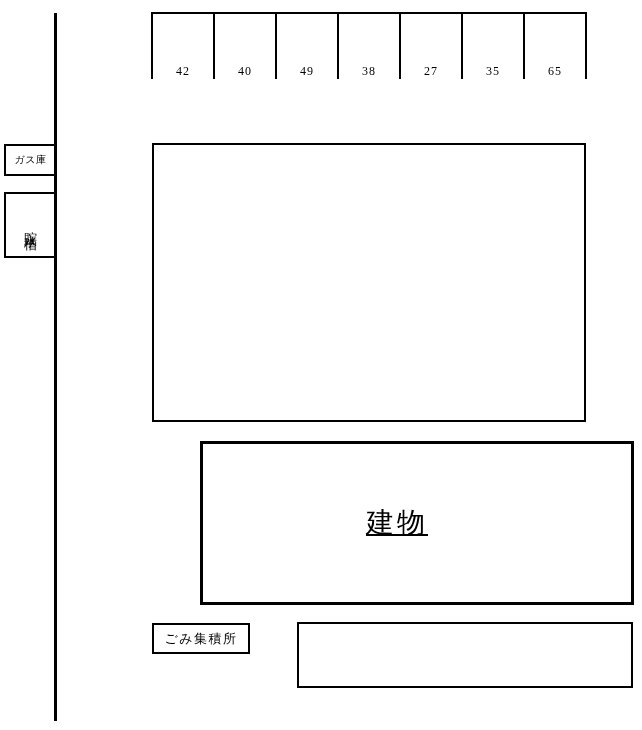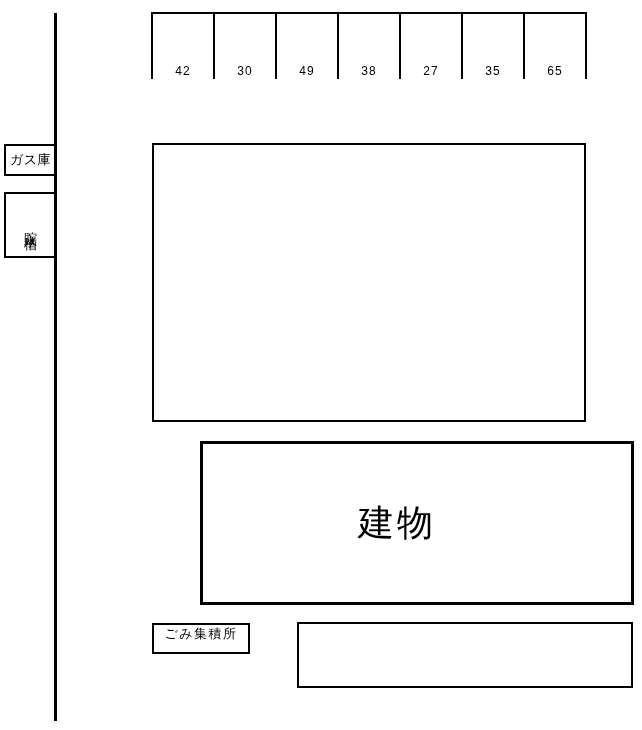--- a/index.html
+++ b/index.html
@@ -39,35 +39,36 @@
   .stall {
     flex: 1;
     border-left: 2.5px solid #000000;
     display: flex;
     align-items: flex-end;
     justify-content: center;
     padding-bottom: 2px;
     font-size: 12px;
     letter-spacing: 1px;
     line-height: 1;
+    font-family: Liberation Serif, serif;
   }
   .stall:last-child { border-right: 2.5px solid #000000; }
 
   
   .gas-box {
     position: absolute;
     left: 4px;
     top: 144px;
     width: 53px;
     height: 32px;
     border: 2px solid #000000;
     display: flex;
     align-items: center;
     justify-content: center;
-    font-size: 13px;
+    font-size: 10px;
     letter-spacing: 0.5px;
     white-space: nowrap;
   }
   .water-tank-box {
     position: absolute;
     left: 4px;
     top: 192px;
     width: 53px;
     height: 66px;
     border: 2px solid #000000;
@@ -101,35 +102,37 @@
     top: 441px;
     width: 434px;
     height: 164px;
     border: 3px solid #000000;
     background: #ffffff;
     display: flex;
     align-items: center;
     justify-content: center;
   }
   .building-label {
-    font-size: 36px;
+    font-size: 28px;
     letter-spacing: 3px;
     transform: translateX(-20px);
     line-height: 1;
+    text-decoration: underline;
   }
 
   
   .garbage-box {
     position: absolute;
     left: 152px;
     top: 623px;
     width: 98px;
     height: 31px;
     border: 2px solid #000000;
     display: flex;
+    align-items: center;
     justify-content: center;
     font-size: 13px;
     letter-spacing: 1.5px;
     white-space: nowrap;
   }
 
   
   .bottom-rect {
     position: absolute;
     left: 297px;
@@ -145,21 +148,21 @@
 
 <div class="canvas">
 
   <div class="boundary-line"></div>
 
   <div class="parking-row">
     <div class="stall">
       <span>42</span>
     </div>
     <div class="stall">
-      <span>30</span>
+      <span>40</span>
     </div>
     <div class="stall">
       <span>49</span>
     </div>
     <div class="stall">
       <span>38</span>
     </div>
     <div class="stall">
       <span>27</span>
     </div>

